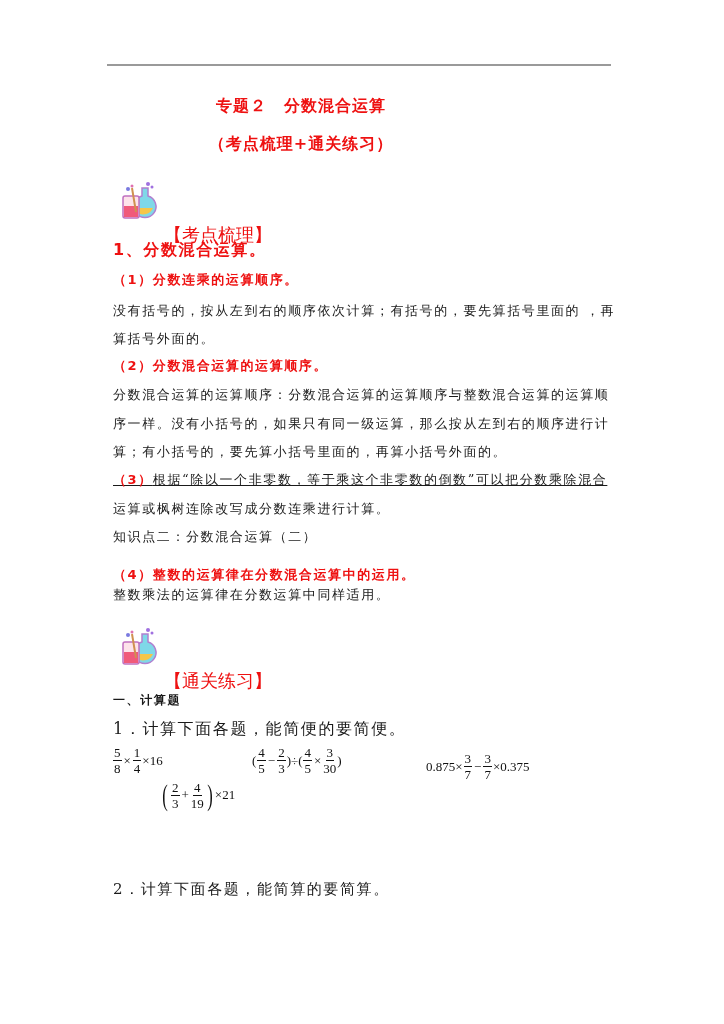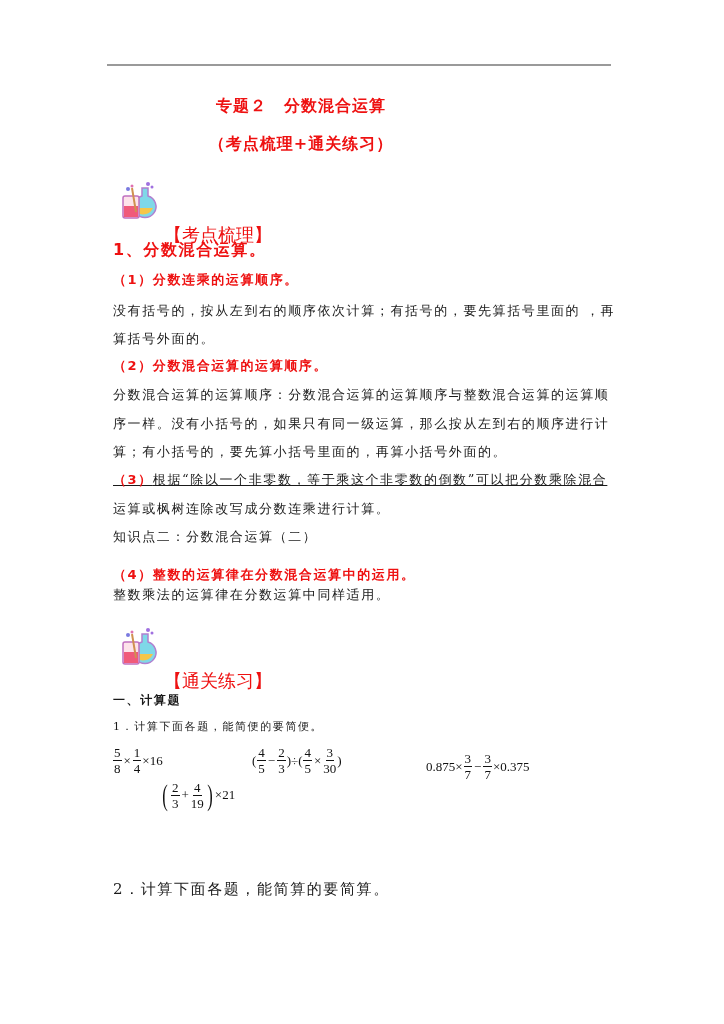--- a/index.html
+++ b/index.html
@@ -72,21 +72,21 @@
     <path d="M24 8 h6 v8 a11 11 0 1 1 -6 0z" fill="#7fd8e8" stroke="#b080d0" stroke-width="1.5"></path>
     <path d="M15 28 a11 11 0 0 0 20 0z" fill="#f6c64a"></path>
     <rect x="5" y="16" width="16" height="22" rx="2" fill="#fde3ea" stroke="#c070c0" stroke-width="1.5"></rect>
     <rect x="6" y="26" width="14" height="11" fill="#f05a7a"></rect>
     <line x1="14" y1="8" x2="18" y2="32" stroke="#d09050" stroke-width="2"></line>
   </svg>
 </div>
 <div class="section-head" style="left:164px; top:656px;">【通关练习】</div>
 
 <div class="line bold" style="top:692px; font-size:12px;">一、计算题</div>
-<div class="line" style="top:719px; font-size:11px;">1．计算下面各题，能简便的要简便。</div>
+<div class="line" style="top:719px; font-size:16px;">1．计算下面各题，能简便的要简便。</div>
 
 <div class="math" style="left:112px; top:746px;">
   <span class="frac">
       <span class="num">5</span>
       <span class="den">8</span>
     </span>
   <span class="op">×</span>
   <span class="frac">
       <span class="num">1</span>
       <span class="den">4</span>

